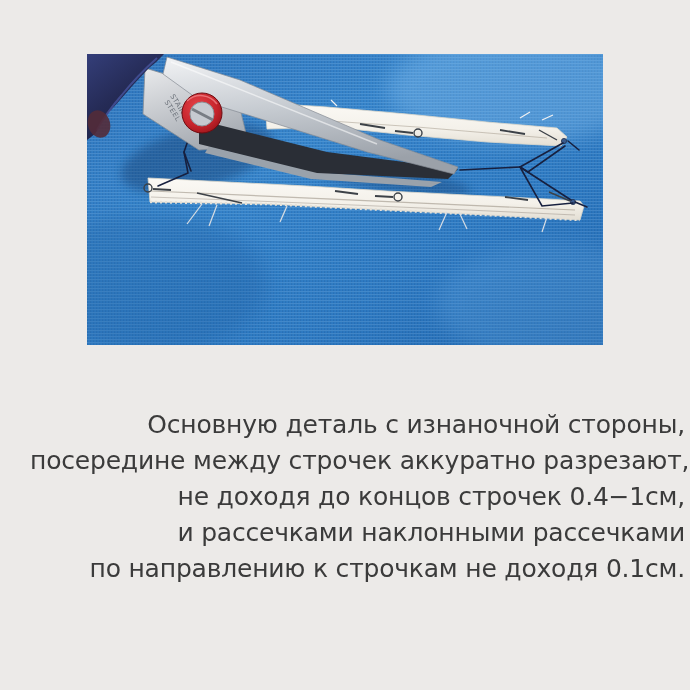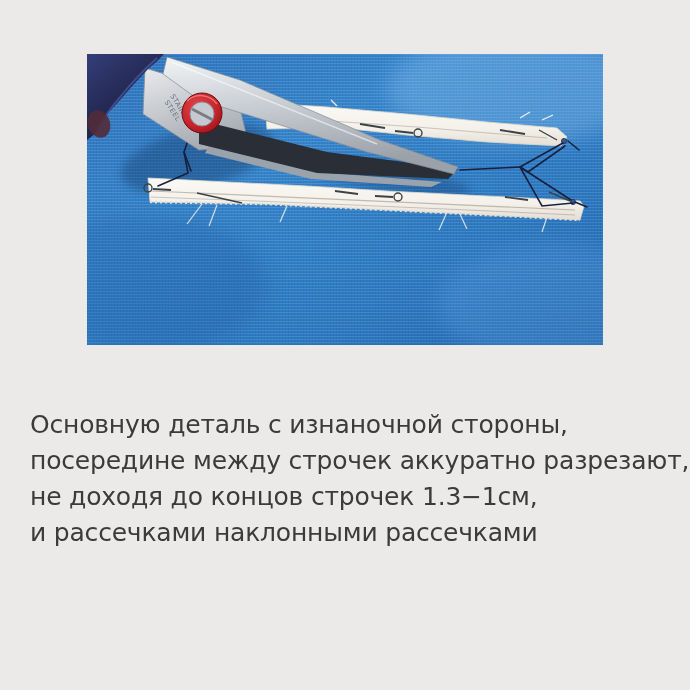--- a/index.html
+++ b/index.html
@@ -10,20 +10,21 @@
   }
   .photo-frame{
     position:absolute;left:87px;top:54px;width:516px;height:291px;
     overflow:hidden;background:#2F7EC6;
   }
   .photo-frame svg{display:block;}
   .caption{
     position:absolute;left:30px;top:407px;width:655px;
     color:#3B3B3B;font-size:25px;line-height:36px;font-weight:400;
     letter-spacing:-0.2px;
+    text-align:right;
   }
   .caption .line{white-space:nowrap;}
 </style>
 </head>
 <body>
 
 <div class="photo-frame" title="Small scissors with dark navy handles and a red pivot screw cutting between two white basted fabric strips laid on bright blue woven fabric; dark tailor's-tack threads connect the strip ends">
   <svg width="516" height="291" viewBox="0 0 516 291">
     <defs>
       <linearGradient id="fabricGrad" x1="0" y1="0" x2="1" y2="1">
@@ -161,15 +162,16 @@
       <circle cx="115" cy="60" r="12" fill="#C6CAD0" stroke="#8B9097" stroke-width="1"></circle>
       <line x1="105" y1="55" x2="126" y2="66" stroke="#787D84" stroke-width="3"></line>
       <path d="M100,47 A20,20 0 0 1 130,50" stroke="#F08184" stroke-width="1.6" fill="none" opacity="0.8"></path>
     </g>
   </svg>
 </div>
 
 <div class="caption">
   <div class="line">Основную деталь с изнаночной стороны,</div>
   <div class="line">посередине между строчек аккуратно разрезают,</div>
-  <div class="line">не доходя до концов строчек 1.3−1см,</div>
+  <div class="line">не доходя до концов строчек 0.4−1см,</div>
   <div class="line">и рассечками наклонными рассечками</div>
+  <div class="line">по направлению к строчкам не доходя 0.1см.</div>
 </div>
 
 </body></html>

